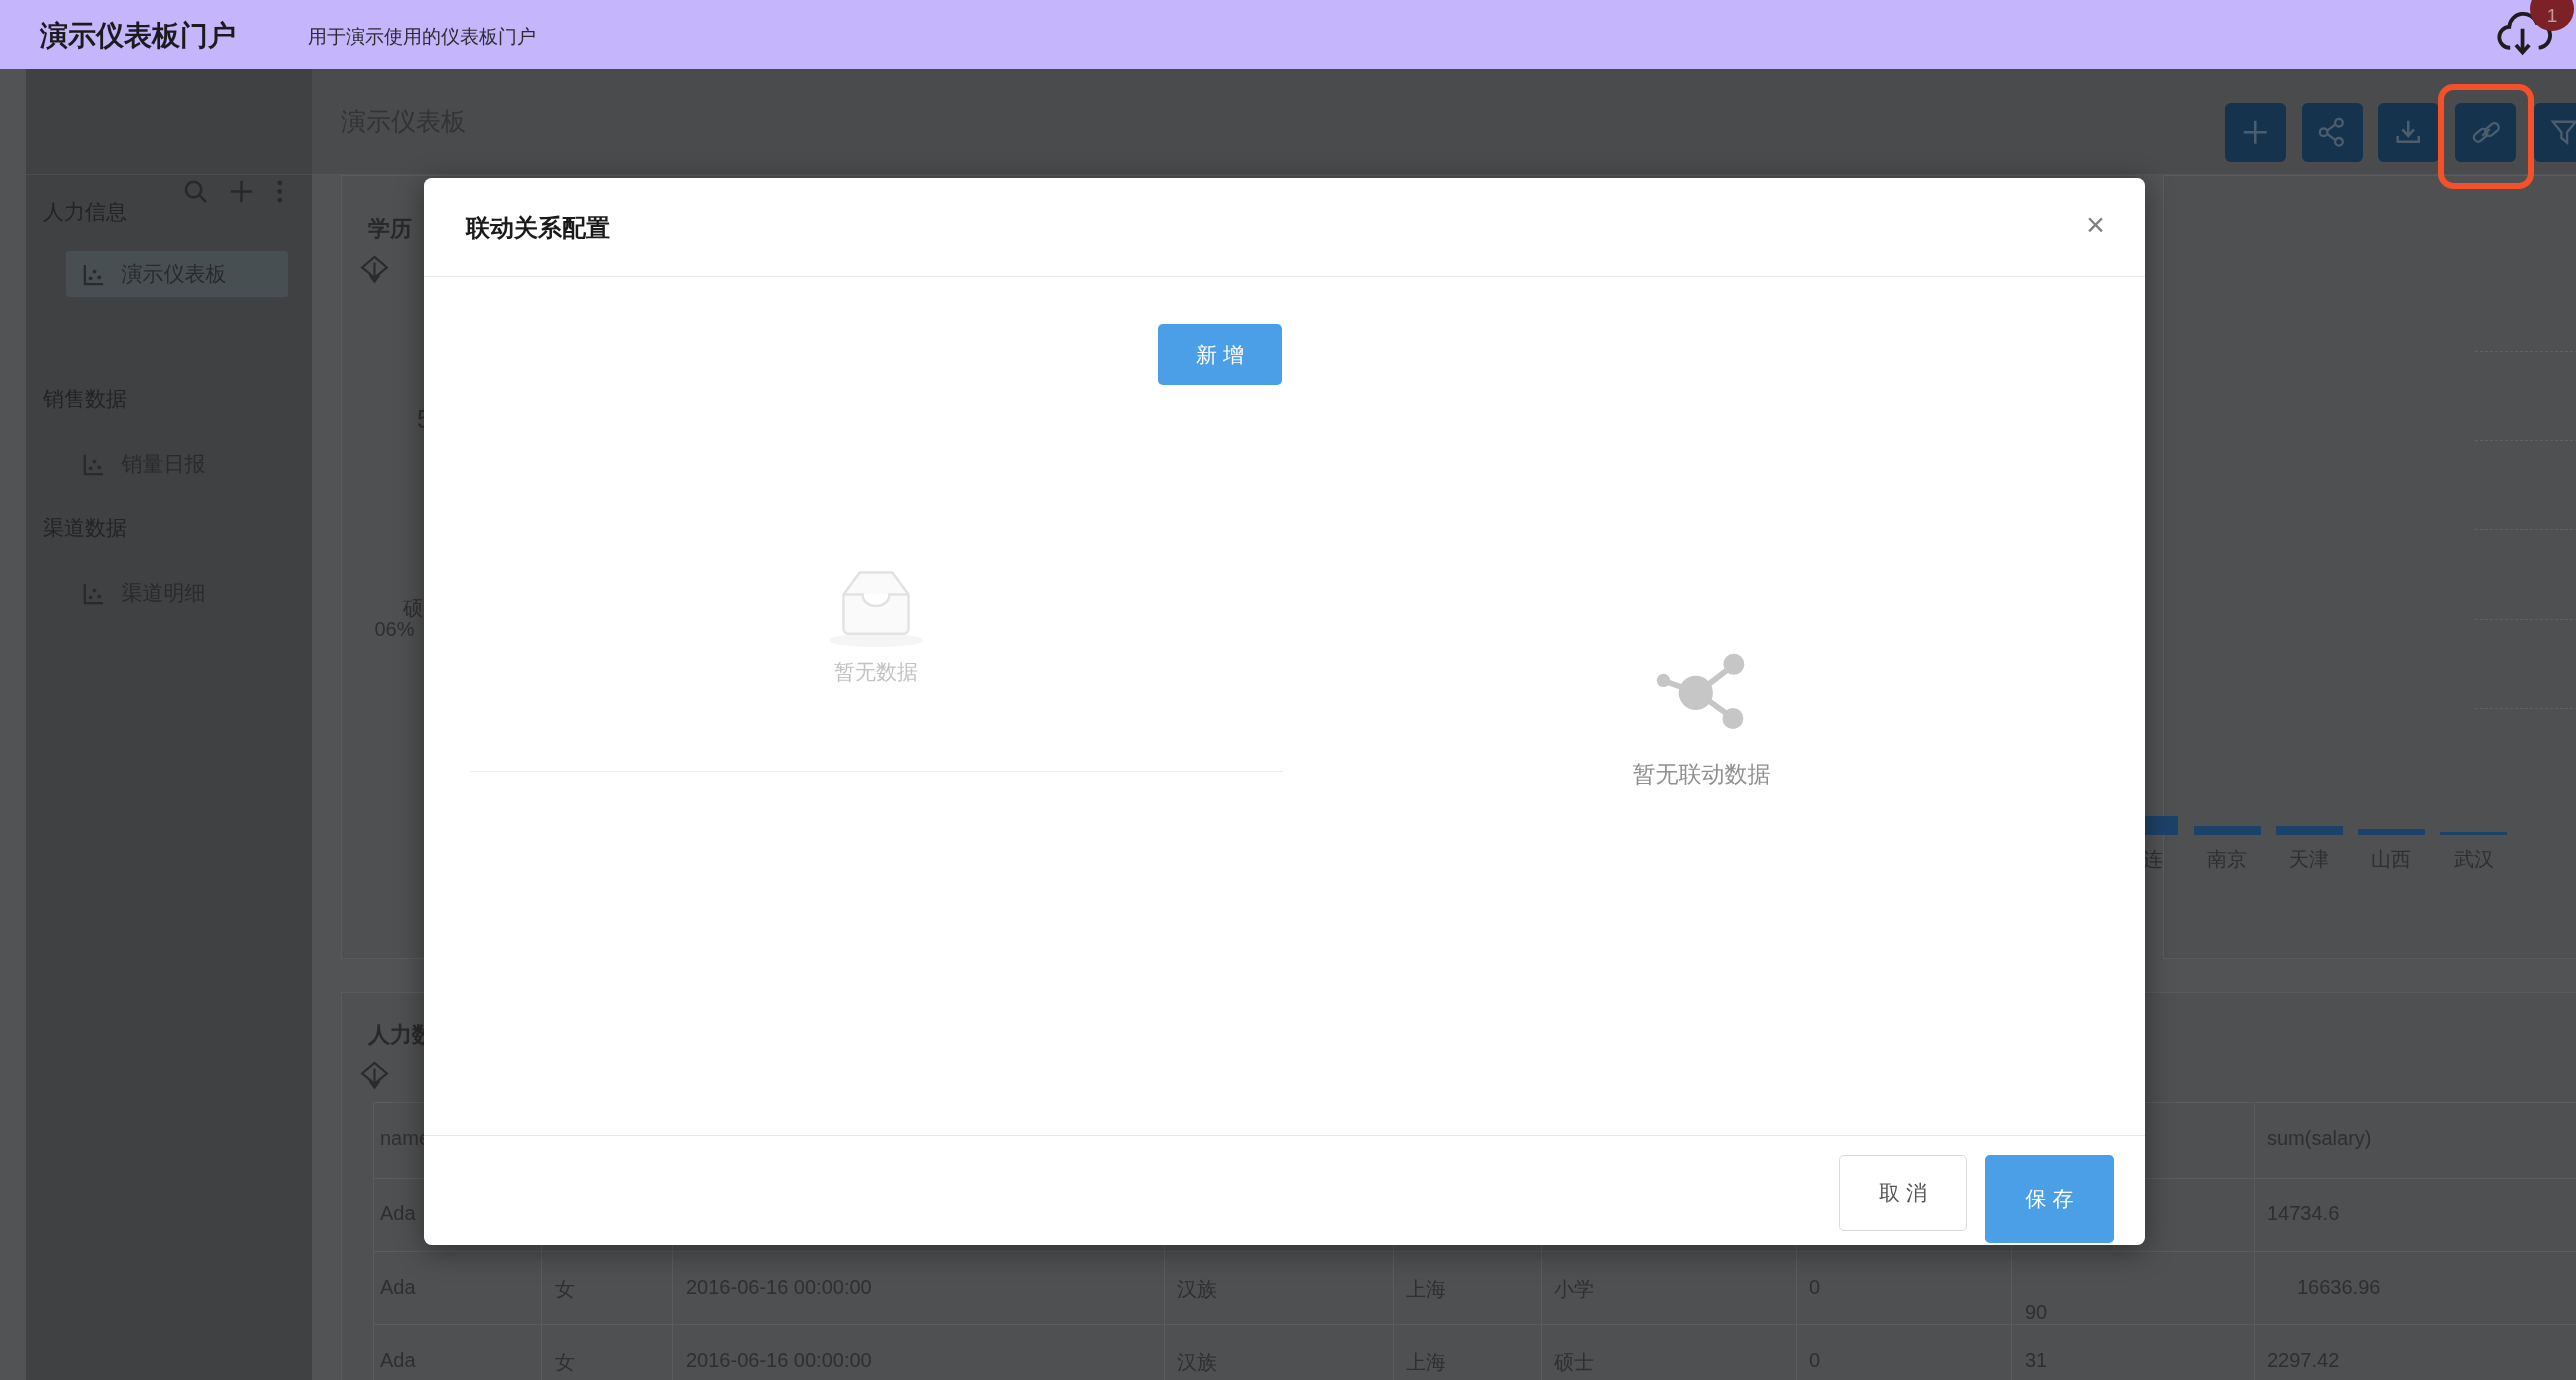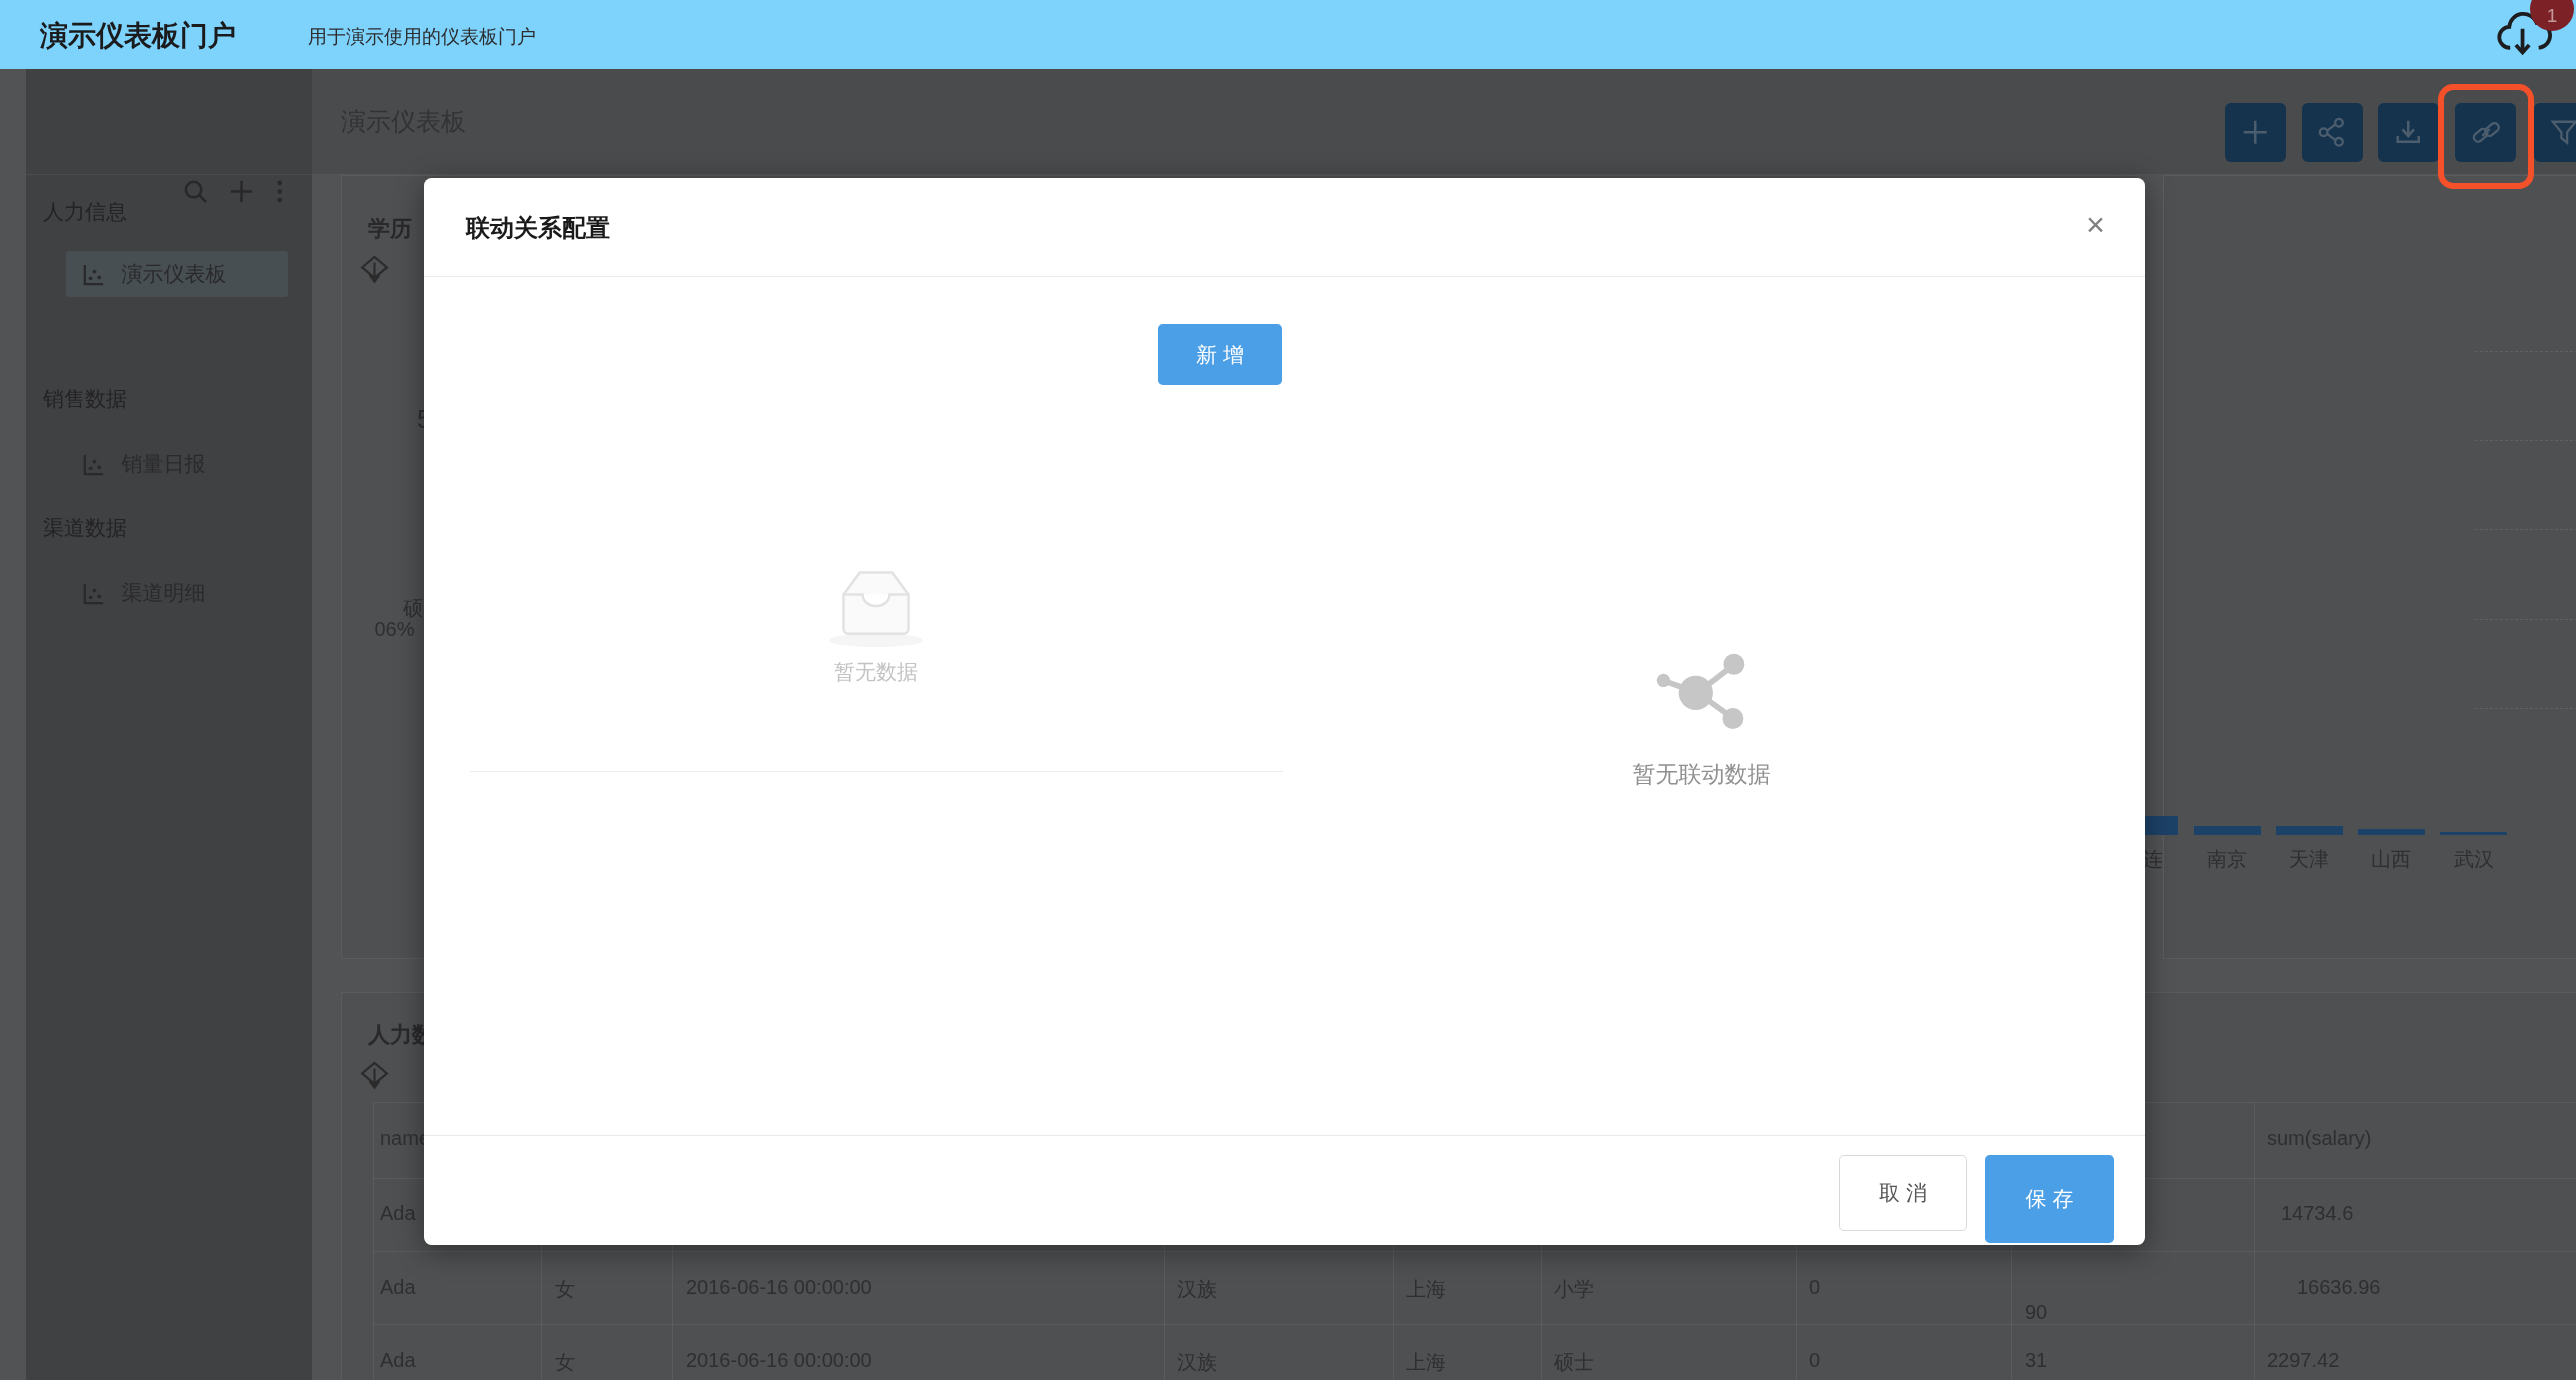--- a/index.html
+++ b/index.html
@@ -1,20 +1,20 @@
 <!DOCTYPE html>
 <html><head>
 <meta charset="utf-8">
 <style>
   html,body{margin:0;padding:0;background:#2b2b2b;}
   *{box-sizing:border-box;font-family:"Liberation Sans","DejaVu Sans",sans-serif;}
   #root{position:relative;width:2576px;height:1381px;overflow:hidden;background:#525355;}
   .abs{position:absolute;}
   
-  .hdr{left:0;top:0;width:2576px;height:69px;background:#7dd3fc;}
+  .hdr{left:0;top:0;width:2576px;height:69px;background:#c4b5fd;}
   .hdr-title{left:40px;top:17px;font-size:28px;font-weight:bold;color:#1b1b1d;}
   .hdr-sub{left:308px;top:24px;font-size:19px;color:#2c2c2e;}
   .badge{left:2530px;top:-13.4px;width:44px;height:44px;border-radius:50%;background:#7c2125;color:#c59a9a;
          font-size:19px;display:flex;align-items:flex-end;justify-content:center;padding-bottom:3.8px;}
   .sidebar{left:0;top:69px;width:311px;height:1312px;background:#404143;border-right:1px solid #4d4e50;margin-left:26px;}
   .side-ico-row{left:153px;top:100px;width:134px;height:48px;display:flex;gap:17px;align-items:center;}
   .side-div{left:0;top:105px;width:311px;height:1px;background:#4c4d4f;}
   .grp{font-size:21px;color:#232325;left:17px;}
   .item{left:40px;width:222px;height:46px;display:flex;align-items:center;gap:15.3px;padding-left:15.3px;border-radius:2.9px;}
   .item.active{background:#474f53;}
@@ -211,21 +211,21 @@
         <div class="vline" style="left: 852px; top: 927px; width: 1px; height: 279px;"></div>
         <div class="vline" style="left: 1081px; top: 927px; width: 1px; height: 279px;"></div>
         <div class="vline" style="left: 1229px; top: 927px; width: 1px; height: 279px;"></div>
         <div class="vline" style="left: 1484px; top: 927px; width: 1px; height: 279px;"></div>
         <div class="vline" style="left: 1699px; top: 927px; width: 1px; height: 279px;"></div>
         <div class="vline" style="left: 1942px; top: 927px; width: 1px; height: 279px;"></div>
         <div class="vline" style="left: 61px; top: 927px; width: 1px; height: 279px;"></div>
         <div class="bglbl" style="left: 68px; top: 952px;">name</div>
         <div class="bglbl" style="left: 1955px; top: 952px;">sum(salary)</div>
         <div class="bglbl" style="left: 68px; top: 1027px;">Ada</div>
-        <div class="bglbl" style="left: 1955px; top: 1027px; margin-left: 14px;">14734.6</div>
+        <div class="bglbl" style="left: 1955px; top: 1027px;">14734.6</div>
         <div class="bglbl" style="left: 68px; top: 1101px;">Ada</div>
         <div class="bglbl" style="left: 243px; top: 1101px;">女</div>
         <div class="bglbl" style="left: 374px; top: 1101px;">2016-06-16 00:00:00</div>
         <div class="bglbl" style="left: 865px; top: 1101px;">汉族</div>
         <div class="bglbl" style="left: 1094px; top: 1101px;">上海</div>
         <div class="bglbl" style="left: 1242px; top: 1101px;">小学</div>
         <div class="bglbl" style="left: 1497px; top: 1101px;">0</div>
         <div class="bglbl" style="left: 1713px; top: 1126px;">90</div>
         <div class="bglbl" style="left: 1955px; top: 1101px; margin-left: 30px;">16636.96</div>
         <div class="bglbl" style="left: 68px; top: 1174px;">Ada</div>

